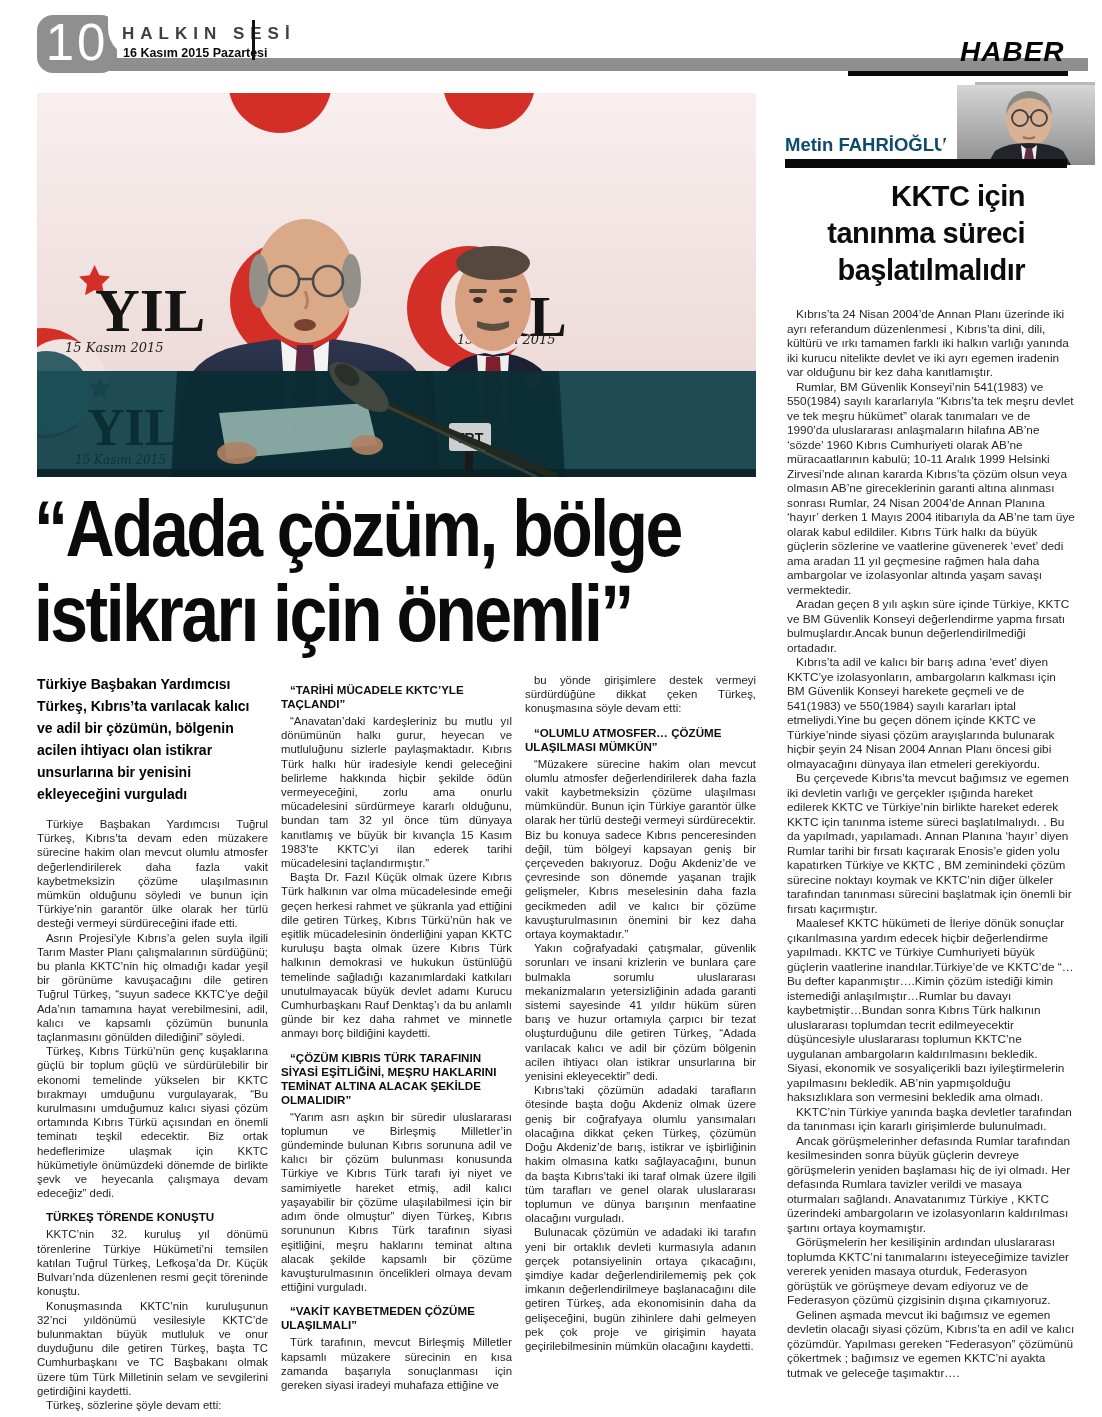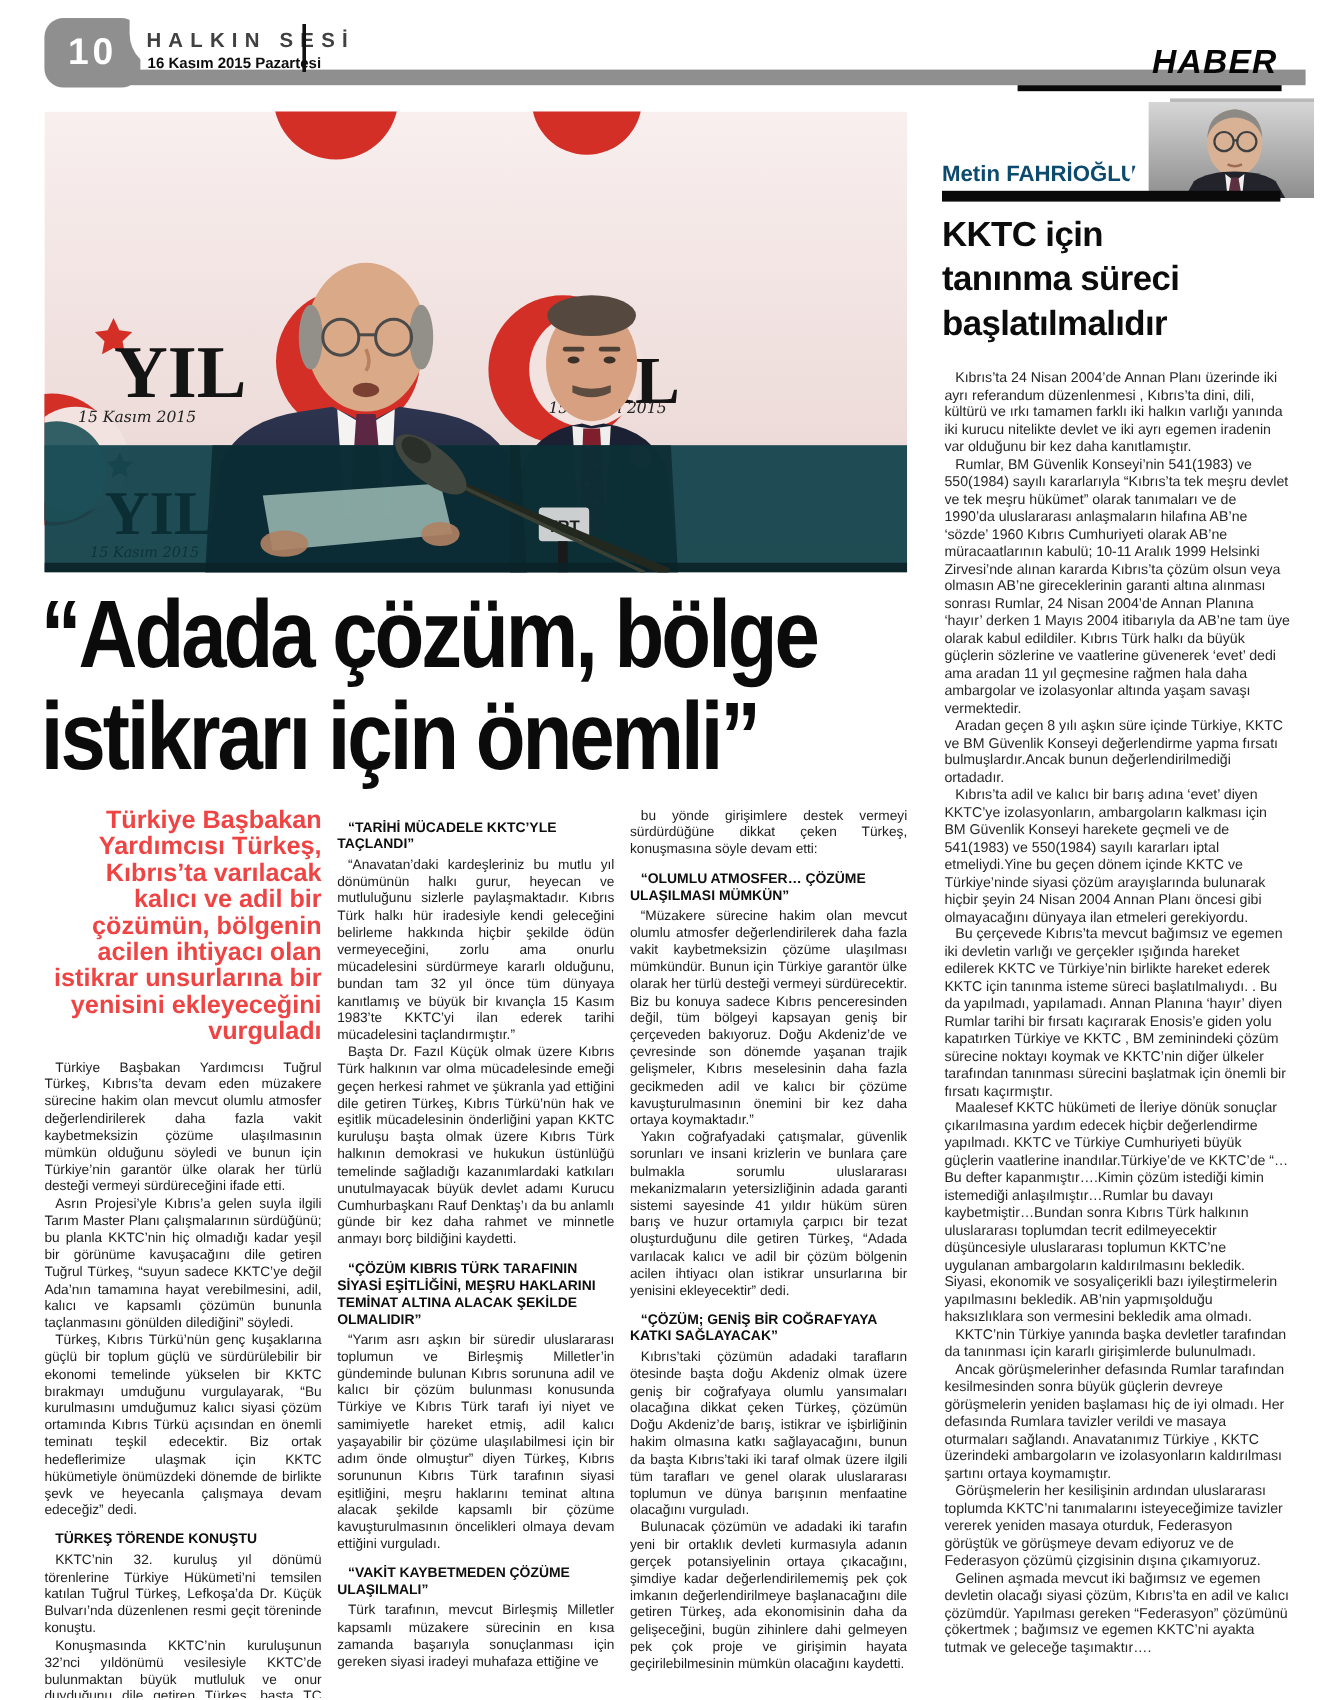--- a/index.html
+++ b/index.html
@@ -3,21 +3,21 @@
 <meta charset="utf-8">
 <style>
   html,body { margin:0; padding:0; background:#ffffff; }
   .page { position:relative; width:1102px; height:1417px; background:#fff; overflow:hidden;
           font-family:"Liberation Sans", sans-serif; color:#1a1a1a; }
 
   
   .hdr-band   { position:absolute; left:102px; top:58px; width:986px; height:13px; background:#8f8f8f; }
   .hdr-badge  { position:absolute; left:37px;  top:15px; width:80px;  height:58px; background:#8f8f8f;
                 border-radius:16px; }
-  .hdr-num    { color:#fff; font-size:31px; font-weight:bold; text-align:center; line-height:56px; letter-spacing:3px; }
+  .hdr-num    { color:#fff; font-size:51px; font-weight:normal; text-align:center; line-height:56px; letter-spacing:3px; }
   .hdr-curve  { position:absolute; left:108px; top:15px; width:40px; height:43px; background:#fff;
                 border-bottom-left-radius:30px; }
   .hdr-papername { position:absolute; left:122px; top:24px; font-size:17px; font-weight:bold;
                 letter-spacing:6px; color:#404040; white-space:nowrap; }
   .hdr-date   { position:absolute; left:123px; top:46px; font-size:12.5px; font-weight:bold; color:#0d0d0d; }
   .hdr-vline  { position:absolute; left:252px; top:20px; width:3px; height:40px; background:#111; }
   .hdr-haber  { position:absolute; left:960px; top:36px; font-size:28px; font-weight:bold; font-style:italic;
                 color:#070707; letter-spacing:1px; }
   .hdr-haber-rule { position:absolute; left:848px; top:71px; width:220px; height:5px; background:#0a0a0a; }
 
@@ -27,36 +27,36 @@
   
   .headline { position:absolute; left:34px; top:486px; width:730px; }
   .hl-line  { font-size:80px; font-weight:bold; letter-spacing:-3px; line-height:85px; color:#0b0b0b;
               transform:scaleX(0.85); transform-origin:0 0; white-space:nowrap;
               font-family:"Liberation Sans", sans-serif; }
 
   
   .article-cols { position:absolute; left:37px; top:673px; width:719px; height:742px;
                   display:flex; gap:13px; overflow:hidden; }
   .col { width:231px; flex:0 0 231px; }
-  .lead    { font-size:21px; font-weight:bold; line-height:22px; color:#ef4444; margin:0 0 12px;text-align:right; }
+  .lead    { font-size:14px; font-weight:bold; line-height:22px; color:#000000; margin:0 0 12px; }
   .body-p  { font-size:11.4px; line-height:14.2px; text-align:justify; text-indent:9px;
              margin:0; color:#1d1d1d; }
   .subhead { font-size:11.6px; font-weight:bold; line-height:14px; margin:10px 0 3px;
              text-indent:9px; color:#0e0e0e; }
 
   
   .op { position:absolute; left:785px; top:82px; width:312px; height:1335px; }
   .op-grayblock { position:absolute; left:190px; top:0; width:120px; height:56px; background:#b9b9b9; }
   .op-portrait  { position:absolute; left:172px; top:3px; width:138px; height:80px; }
   .op-nameband  { position:absolute; left:0; top:50px; width:164px; height:27px; background:#fff;
                   clip-path:polygon(0 0,100% 0,93% 100%,0 100%);
                   font-size:18.5px; font-weight:bold; color:#0c4a6e; line-height:26px; }
   .op-blackbar  { position:absolute; left:0; top:77px; width:282px; height:9px; background:#0a0a0a; }
   .op-title     { position:absolute; left:0; top:96px; width:240px; font-size:29px; font-weight:bold;
-                  line-height:37px; letter-spacing:-0.5px; color:#0c0c0c; }
+                  line-height:37px; letter-spacing:-0.5px; color:#0c0c0c;text-align:right; }
   .op-body      { position:absolute; left:2px; top:225px; width:288px; height:1122px; overflow:hidden; }
   .op-p         { font-size:11.8px; line-height:14.5px; margin:0; color:#262626; text-indent:9px; }
 </style>
 </head>
 <body>
 
 <div class="page">
 
   <div class="hdr-band"></div>
   <div class="hdr-badge">
@@ -187,21 +187,20 @@
         <h3 class="subhead">“ÇÖZÜM KIBRIS TÜRK TARAFININ SİYASİ EŞİTLİĞİNİ, MEŞRU HAKLARINI TEMİNAT ALTINA ALACAK ŞEKİLDE OLMALIDIR”</h3>
         <p class="body-p">“Yarım asrı aşkın bir süredir uluslararası toplumun ve Birleşmiş Milletler’in gündeminde bulunan Kıbrıs sorununa adil ve kalıcı bir çözüm bulunması konusunda Türkiye ve Kıbrıs Türk tarafı iyi niyet ve samimiyetle hareket etmiş, adil kalıcı yaşayabilir bir çözüme ulaşılabilmesi için bir adım önde olmuştur” diyen Türkeş, Kıbrıs sorununun Kıbrıs Türk tarafının siyasi eşitliğini, meşru haklarını teminat altına alacak şekilde kapsamlı bir çözüme kavuşturulmasının öncelikleri olmaya devam ettiğini vurguladı.</p>
         <h3 class="subhead">“VAKİT KAYBETMEDEN ÇÖZÜME ULAŞILMALI”</h3>
         <p class="body-p">Türk tarafının, mevcut Birleşmiş Milletler kapsamlı müzakere sürecinin en kısa zamanda başarıyla sonuçlanması için gereken siyasi iradeyi muhafaza ettiğine ve</p>
       </div>
     <div class="col">
         <p class="body-p">bu yönde girişimlere destek vermeyi sürdürdüğüne dikkat çeken Türkeş, konuşmasına söyle devam etti:</p>
         <h3 class="subhead">“OLUMLU ATMOSFER… ÇÖZÜME ULAŞILMASI MÜMKÜN”</h3>
         <p class="body-p">“Müzakere sürecine hakim olan mevcut olumlu atmosfer değerlendirilerek daha fazla vakit kaybetmeksizin çözüme ulaşılması mümkündür. Bunun için Türkiye garantör ülke olarak her türlü desteği vermeyi sürdürecektir. Biz bu konuya sadece Kıbrıs penceresinden değil, tüm bölgeyi kapsayan geniş bir çerçeveden bakıyoruz. Doğu Akdeniz’de ve çevresinde son dönemde yaşanan trajik gelişmeler, Kıbrıs meselesinin daha fazla gecikmeden adil ve kalıcı bir çözüme kavuşturulmasının önemini bir kez daha ortaya koymaktadır.”</p>
         <p class="body-p">Yakın coğrafyadaki çatışmalar, güvenlik sorunları ve insani krizlerin ve bunlara çare bulmakla sorumlu uluslararası mekanizmaların yetersizliğinin adada garanti sistemi sayesinde 41 yıldır hüküm süren barış ve huzur ortamıyla çarpıcı bir tezat oluşturduğunu dile getiren Türkeş, “Adada varılacak kalıcı ve adil bir çözüm bölgenin acilen ihtiyacı olan istikrar unsurlarına bir yenisini ekleyecektir” dedi.</p>
-        <h3 class="subhead">“ÇÖZÜM; GENİŞ BİR COĞRAFYAYA KATKI SAĞLAYACAK”</h3>
         <p class="body-p">Kıbrıs’taki çözümün adadaki tarafların ötesinde başta doğu Akdeniz olmak üzere geniş bir coğrafyaya olumlu yansımaları olacağına dikkat çeken Türkeş, çözümün Doğu Akdeniz’de barış, istikrar ve işbirliğinin hakim olmasına katkı sağlayacağını, bunun da başta Kıbrıs’taki iki taraf olmak üzere ilgili tüm tarafları ve genel olarak uluslararası toplumun ve dünya barışının menfaatine olacağını vurguladı.</p>
         <p class="body-p">Bulunacak çözümün ve adadaki iki tarafın yeni bir ortaklık devleti kurmasıyla adanın gerçek potansiyelinin ortaya çıkacağını, şimdiye kadar değerlendirilememiş pek çok imkanın değerlendirilmeye başlanacağını dile getiren Türkeş, ada ekonomisinin daha da gelişeceğini, bugün zihinlere dahi gelmeyen pek çok proje ve girişimin hayata geçirilebilmesinin mümkün olacağını kaydetti.</p>
       </div>
   </div>
 
   <div class="op">
     <div class="op-grayblock"></div>
     <div class="op-portrait">
       <svg width="138" height="80" viewBox="0 0 138 80">
         <defs>

